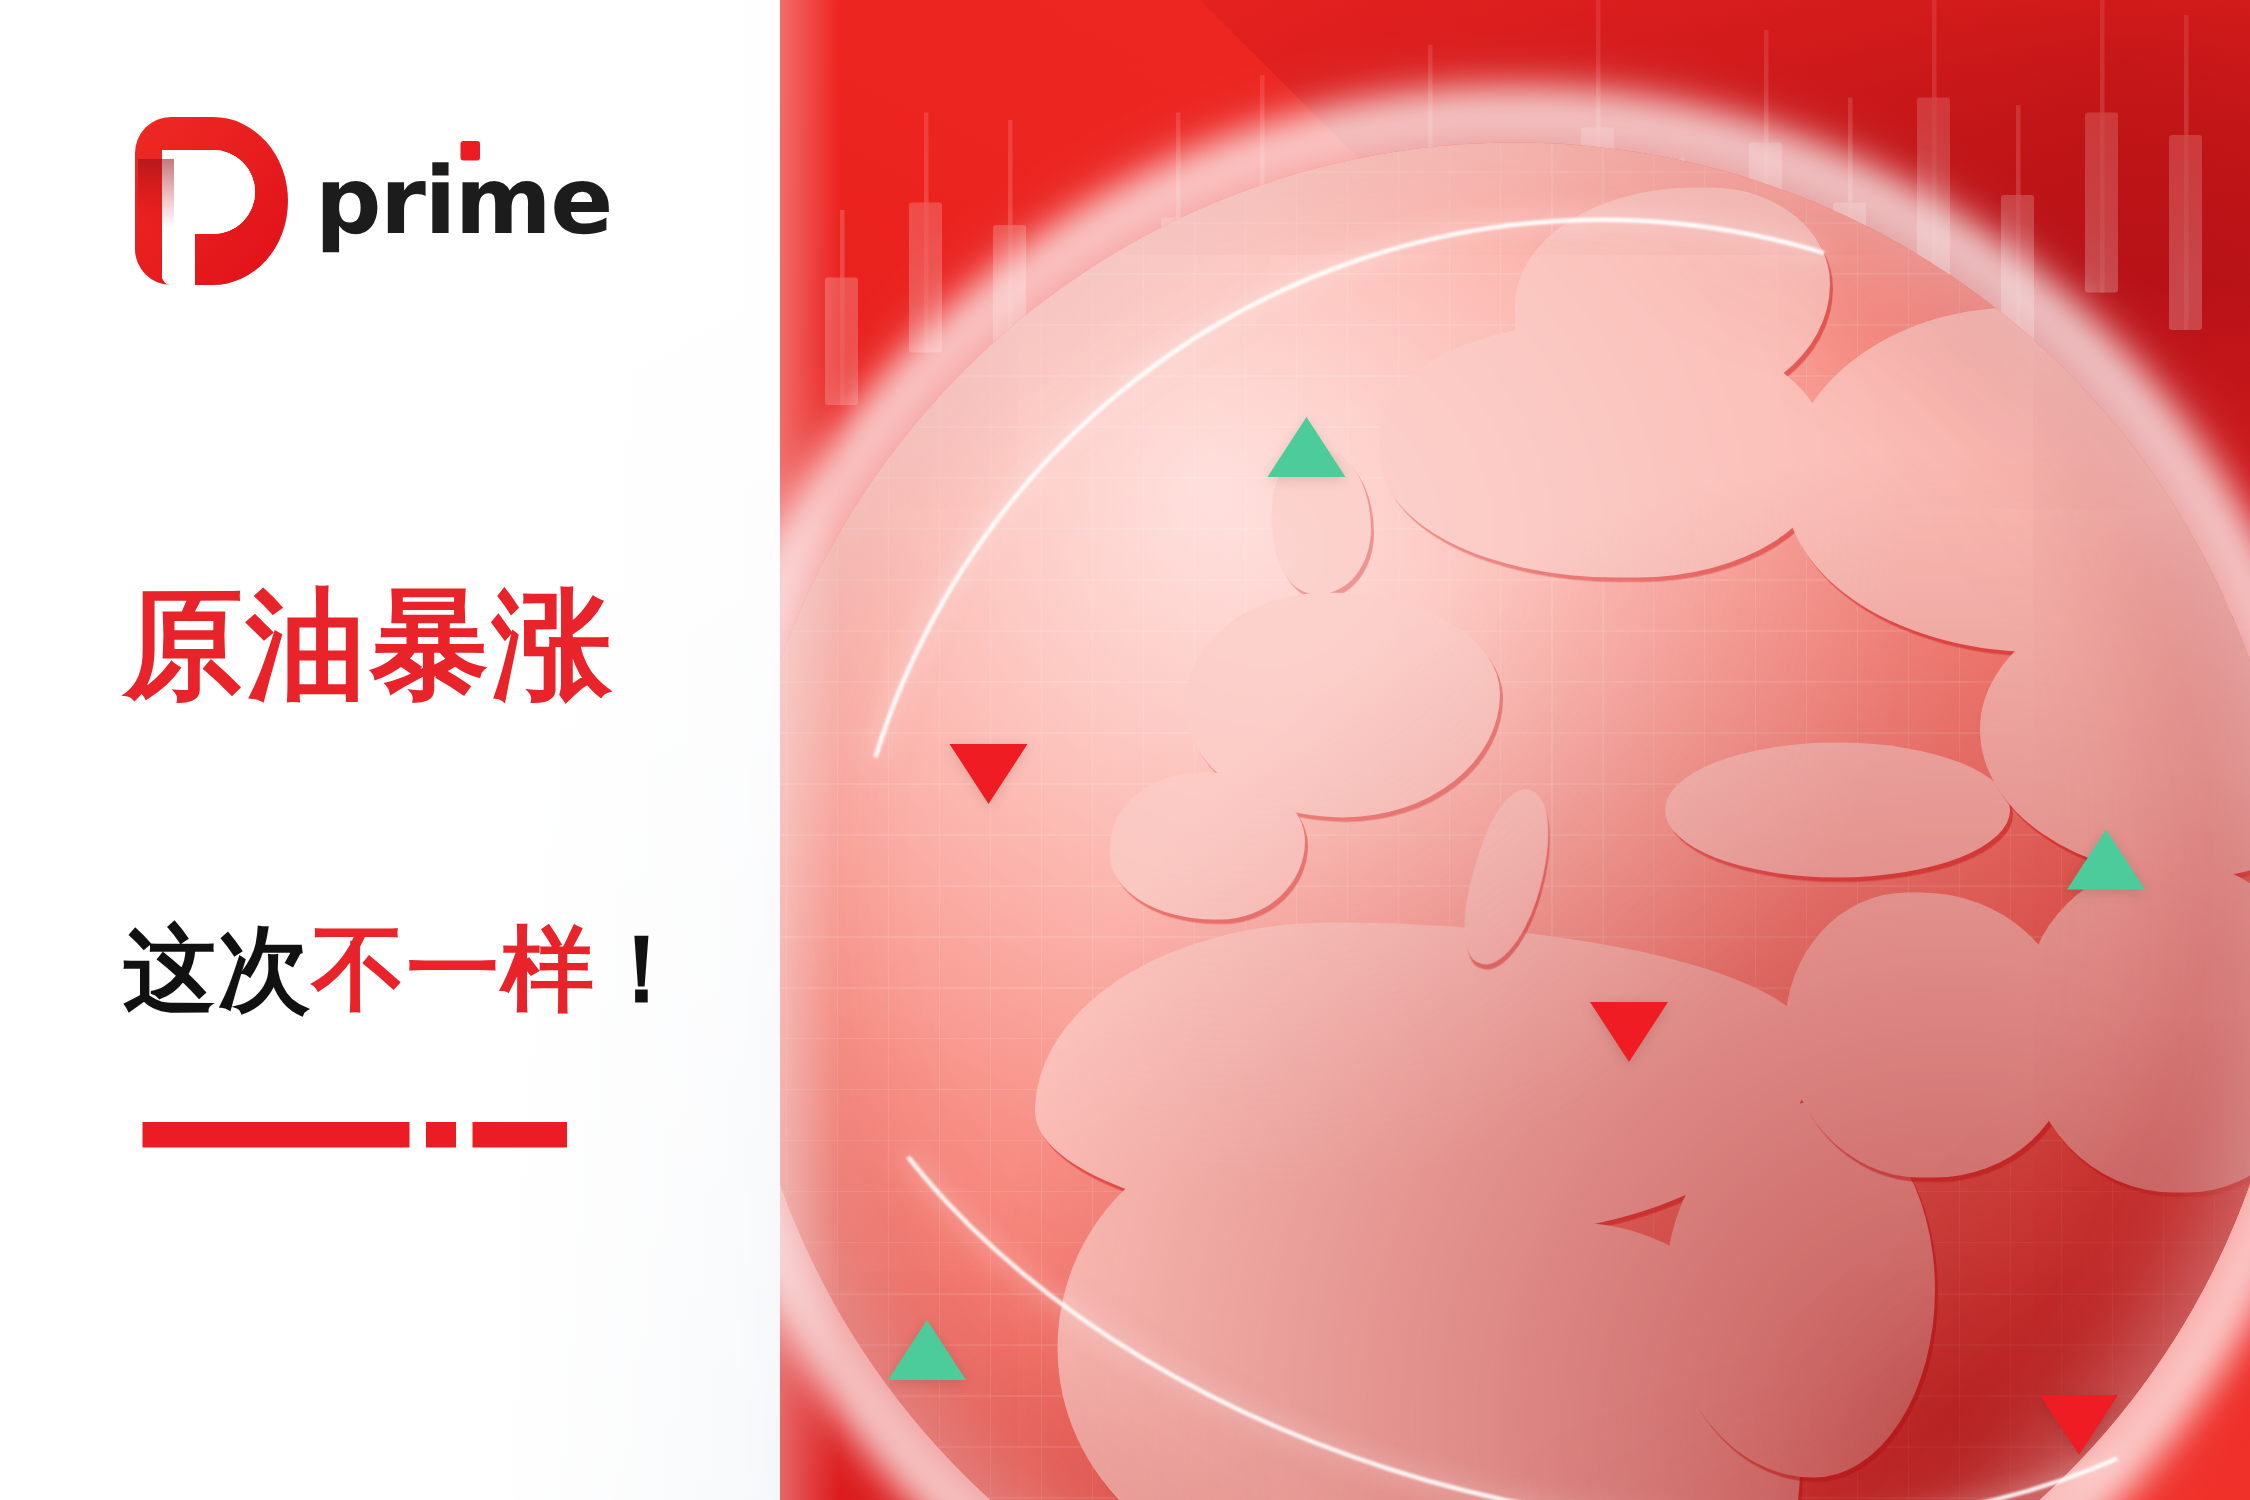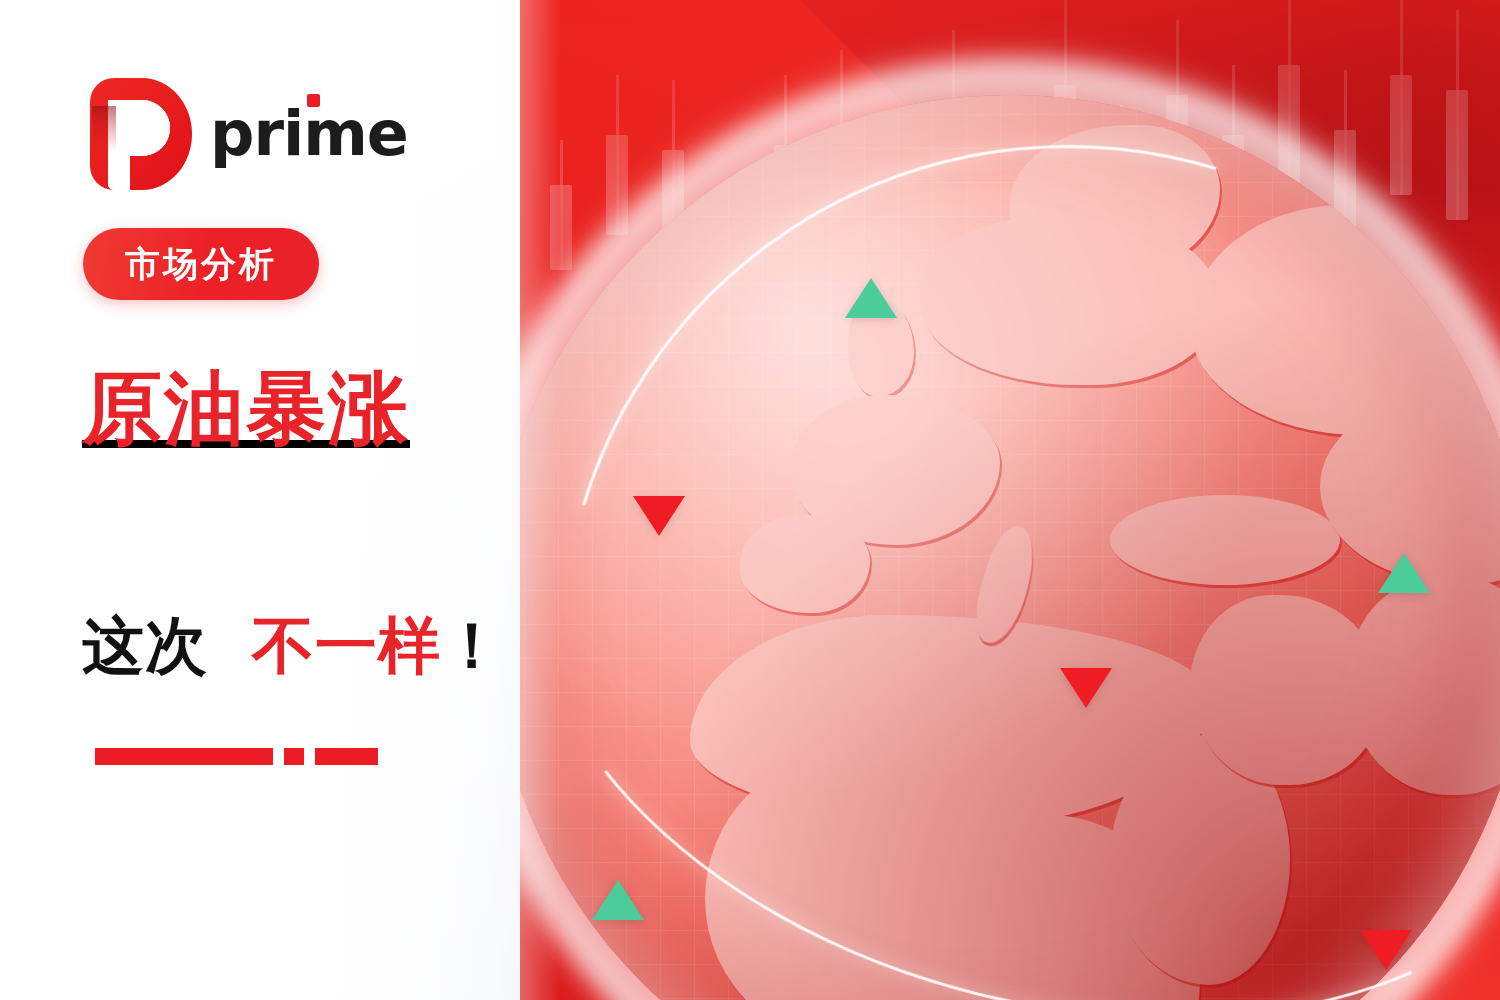--- a/index.html
+++ b/index.html
@@ -103,28 +103,28 @@
   .logo-dot{position:absolute;width:13px;height:13px;background:#ec1c24;border-radius:2px;
     left:97px;top:-9px;}
 
   .badge{position:absolute;left:83px;top:228px;height:72px;padding:0 42px;
     display:flex;align-items:center;justify-content:center;border-radius:36px;
     background:linear-gradient(100deg,#ef3a33 0%,#ec2026 55%,#e8222b 100%);
     box-shadow:0 4px 14px rgba(232,32,40,.28);}
   .badge span{color:#fff;font-size:35px;font-weight:700;letter-spacing:3px;
     font-family:"DejaVu Sans","Liberation Sans",sans-serif;}
 
-  .headline{position:absolute;left:82px;top:364px;width:470px;text-decoration:underline;}
+  .headline{position:absolute;left:82px;top:385px;width:470px;}
   .h-line{font-size:80px;line-height:1.12;font-weight:700;color:#e8232a;letter-spacing:2px;
     font-family:"DejaVu Sans","Liberation Sans",sans-serif;white-space:nowrap;}
 
   .subhead{position:absolute;left:82px;top:608px;width:470px;}
   .s-line{font-size:62px;line-height:1.22;font-weight:700;color:#111111;letter-spacing:1px;
     font-family:"DejaVu Sans","Liberation Sans",sans-serif;white-space:nowrap;}
-  .s-red{color:#e8232a;margin-left:44px;}
+  .s-red{color:#e8232a;}
 
   .underline{position:absolute;left:95px;top:748px;display:flex;align-items:center;gap:11px;}
   .u-seg{height:17px;background:#ec1c24;}
   .u-long{width:178px;}
   .u-dot{width:20px;}
   .u-mid{width:63px;}
 
   .footer{position:absolute;left:84px;top:880px;font-size:27px;color:#b6b8bd;
     letter-spacing:.6px;font-family:"DejaVu Sans","Liberation Sans",sans-serif;}
 </style>
@@ -256,23 +256,20 @@
           <path d="M12 28 L36 28 L36 74 L12 74 Z" fill="url(#gShade)"></path>
           <path d="M36 22 L62 22 A28 28 0 0 1 62 78 L50 78 L50 112 L42 112 A6 6 0 0 1 36 106 Z" fill="#ffffff"></path>
         </svg>
       </div>
       <div class="logo-word">
         <span>prime</span>
         <span class="logo-dot"></span>
       </div>
     </div>
 
-    <div class="badge">
-      <span>市场分析</span>
-    </div>
 
     <div class="headline">
       <div class="h-line">原油暴涨</div>
     </div>
 
     <div class="subhead">
       <div class="s-line"><span>这次</span><span class="s-red">不一样</span><span>！</span></div>
     </div>
 
     <div class="underline">

